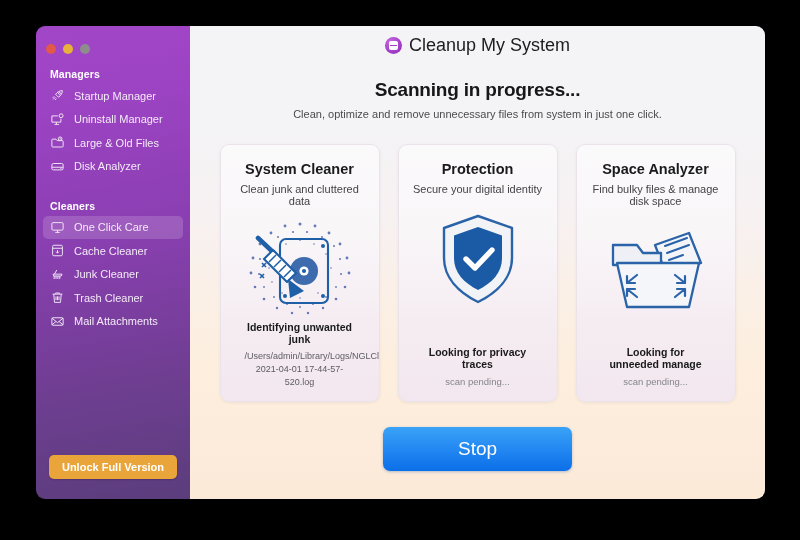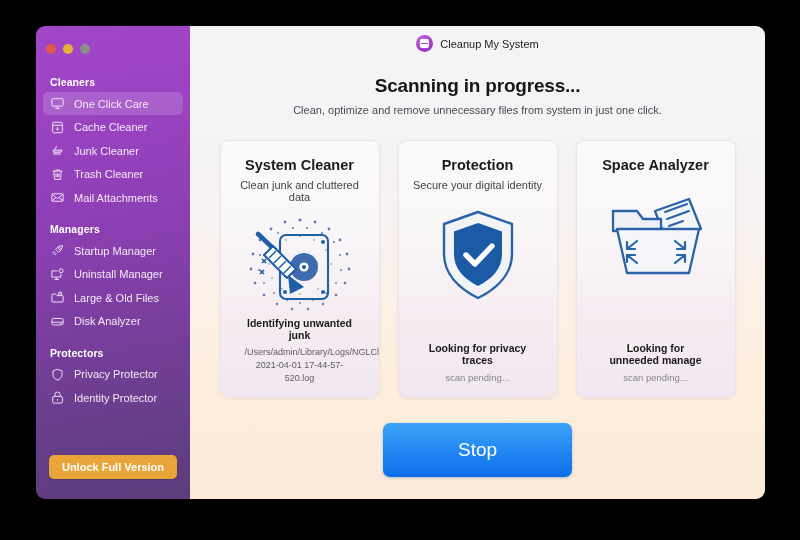--- a/index.html
+++ b/index.html
@@ -69,21 +69,21 @@
     width:17px; height:17px; border-radius:50%;
     background:radial-gradient(circle at 35% 30%,#c86ae0 0%,#a53fcb 55%,#8a2fb0 100%);
     display:flex; align-items:center; justify-content:center;
   }
   .brand-logo .glyph{
     width:9px; height:9px; border-radius:2px; background:#fff; position:relative;
   }
   .brand-logo .glyph::before{
     content:""; position:absolute; left:1px; right:1px; top:3.5px; height:1.6px; background:#a53fcb;
   }
-  .brand-name{ font-size:11px; color:#1d1d1f; }
+  .brand-name{ font-size:18px; color:#1d1d1f; }
 
   .page-title{
     margin-top:23px; font-size:19px; font-weight:bold; color:#171719; letter-spacing:-.2px;
   }
   .page-sub{ margin-top:7px; font-size:11px; color:#4b4b50; }
 
   
   .cards{
     display:flex; gap:18px; margin-top:24px;
   }
@@ -99,40 +99,89 @@
   .card-title{ font-size:14.5px; font-weight:bold; color:#1a1a1c; }
   .card-sub{ font-size:11px; color:#434348; margin-top:6px; text-align:center; }
   .card-art{ margin-top:14px; height:100px; display:flex; align-items:center; justify-content:center; }
   .card-foot{ position:absolute; left:0; right:0; bottom:12px; text-align:center; padding:0 24px; }
   .card-status{ font-size:10.5px; font-weight:bold; color:#19191b; }
   .card-detail{ font-size:9px; color:#5c5c62; margin-top:5px; line-height:1.45; }
   .card-detail.pending{ color:#85858c; font-size:9.5px; }
 
   
   .stop-btn{
-    margin-top:25px; width:189px; height:54px; border:none; border-radius:7px;
+    margin-top:25px; width:189px; height:44px; border:none; border-radius:7px;
     background:linear-gradient(180deg,#3aa3f7 0%,#2489f2 48%,#0b6fe8 100%);
     color:#fff; font-size:19px; cursor:pointer;
     box-shadow:0 1px 3px rgba(0,70,160,.3);
   }
 </style>
 </head>
 <body>
 
 <div id="root">
   <div class="window">
 
     <div class="sidebar">
 
       <div class="traffic">
         <span class="dot r"></span>
         <span class="dot y"></span>
         <span class="dot g"></span>
       </div>
 
+      <div class="group">
+        <div class="sect-title">Managers</div>
+
+        <div class="nav-item">
+          <span class="ico">
+            <svg width="15" height="15" viewBox="0 0 20 20" fill="none" stroke="#f0e4f6" stroke-width="1.3">
+              <path d="M16.5 3.5c-4 0-7 2-9 5l3.8 3.8c3-2 5.2-5 5.2-8.8z"></path>
+              <circle cx="12.6" cy="7.2" r="1.3"></circle>
+              <path d="M7.2 12.2l-3 3M5.5 11.2l-2 2M8.6 14l-2 2"></path>
+            </svg>
+          </span>
+          <span class="nav-label">Startup Manager</span>
+        </div>
+
+        <div class="nav-item">
+          <span class="ico">
+            <svg width="15" height="15" viewBox="0 0 20 20" fill="none" stroke="#f0e4f6" stroke-width="1.3">
+              <path d="M2.5 5.2v8.3h12V9"></path>
+              <path d="M6 16.5h6M8.5 13.5v3"></path>
+              <path d="M2.5 5.2h8"></path>
+              <circle cx="14.8" cy="5" r="2.6"></circle>
+            </svg>
+          </span>
+          <span class="nav-label">Uninstall Manager</span>
+        </div>
+
+        <div class="nav-item">
+          <span class="ico">
+            <svg width="15" height="15" viewBox="0 0 20 20" fill="none" stroke="#f0e4f6" stroke-width="1.3">
+              <path d="M2.5 15V6.5a1 1 0 011-1H8l1.6 2h6.9a1 1 0 011 1V15a1 1 0 01-1 1h-13a1 1 0 01-1-1z"></path>
+              <circle cx="13.5" cy="5" r="2.4"></circle>
+              <path d="M13.5 3.6V5l1 .8"></path>
+            </svg>
+          </span>
+          <span class="nav-label">Large &amp; Old Files</span>
+        </div>
+
+        <div class="nav-item">
+          <span class="ico">
+            <svg width="15" height="15" viewBox="0 0 20 20" fill="none" stroke="#f0e4f6" stroke-width="1.3">
+              <rect x="2.5" y="6" width="15" height="8.5" rx="2"></rect>
+              <path d="M2.5 11h15"></path>
+              <circle cx="14.6" cy="12.8" r="0.8" fill="#f0e4f6" stroke="none"></circle>
+            </svg>
+          </span>
+          <span class="nav-label">Disk Analyzer</span>
+        </div>
+      </div>
+
       <div class="group first">
         <div class="sect-title">Cleaners</div>
 
         <div class="nav-item active">
           <span class="ico">
             <svg width="15" height="15" viewBox="0 0 20 20" fill="none" stroke="#f0e4f6" stroke-width="1.3">
               <rect x="2.5" y="3.5" width="15" height="10" rx="1.6"></rect>
               <path d="M7 16.5h6M10 13.5v3"></path>
             </svg>
           </span>
@@ -177,92 +226,20 @@
           <span class="ico">
             <svg width="15" height="15" viewBox="0 0 20 20" fill="none" stroke="#f0e4f6" stroke-width="1.3">
               <rect x="2.5" y="5" width="15" height="10" rx="1.5"></rect>
               <path d="M2.5 5.5l7.5 6 7.5-6M2.5 14.5l5.5-4.5M17.5 14.5L12 10"></path>
             </svg>
           </span>
           <span class="nav-label">Mail Attachments</span>
         </div>
       </div>
 
-      <div class="group">
-        <div class="sect-title">Managers</div>
-
-        <div class="nav-item">
-          <span class="ico">
-            <svg width="15" height="15" viewBox="0 0 20 20" fill="none" stroke="#f0e4f6" stroke-width="1.3">
-              <path d="M16.5 3.5c-4 0-7 2-9 5l3.8 3.8c3-2 5.2-5 5.2-8.8z"></path>
-              <circle cx="12.6" cy="7.2" r="1.3"></circle>
-              <path d="M7.2 12.2l-3 3M5.5 11.2l-2 2M8.6 14l-2 2"></path>
-            </svg>
-          </span>
-          <span class="nav-label">Startup Manager</span>
-        </div>
-
-        <div class="nav-item">
-          <span class="ico">
-            <svg width="15" height="15" viewBox="0 0 20 20" fill="none" stroke="#f0e4f6" stroke-width="1.3">
-              <path d="M2.5 5.2v8.3h12V9"></path>
-              <path d="M6 16.5h6M8.5 13.5v3"></path>
-              <path d="M2.5 5.2h8"></path>
-              <circle cx="14.8" cy="5" r="2.6"></circle>
-            </svg>
-          </span>
-          <span class="nav-label">Uninstall Manager</span>
-        </div>
-
-        <div class="nav-item">
-          <span class="ico">
-            <svg width="15" height="15" viewBox="0 0 20 20" fill="none" stroke="#f0e4f6" stroke-width="1.3">
-              <path d="M2.5 15V6.5a1 1 0 011-1H8l1.6 2h6.9a1 1 0 011 1V15a1 1 0 01-1 1h-13a1 1 0 01-1-1z"></path>
-              <circle cx="13.5" cy="5" r="2.4"></circle>
-              <path d="M13.5 3.6V5l1 .8"></path>
-            </svg>
-          </span>
-          <span class="nav-label">Large &amp; Old Files</span>
-        </div>
-
-        <div class="nav-item">
-          <span class="ico">
-            <svg width="15" height="15" viewBox="0 0 20 20" fill="none" stroke="#f0e4f6" stroke-width="1.3">
-              <rect x="2.5" y="6" width="15" height="8.5" rx="2"></rect>
-              <path d="M2.5 11h15"></path>
-              <circle cx="14.6" cy="12.8" r="0.8" fill="#f0e4f6" stroke="none"></circle>
-            </svg>
-          </span>
-          <span class="nav-label">Disk Analyzer</span>
-        </div>
-      </div>
-
-      <div class="group">
-        <div class="sect-title">Protectors</div>
-
-        <div class="nav-item">
-          <span class="ico">
-            <svg width="15" height="15" viewBox="0 0 20 20" fill="none" stroke="#f0e4f6" stroke-width="1.3">
-              <path d="M10 3l6 2.2v5c0 3.4-2.6 6-6 7.3-3.4-1.3-6-3.9-6-7.3v-5z"></path>
-            </svg>
-          </span>
-          <span class="nav-label">Privacy Protector</span>
-        </div>
-
-        <div class="nav-item">
-          <span class="ico">
-            <svg width="15" height="15" viewBox="0 0 20 20" fill="none" stroke="#f0e4f6" stroke-width="1.3">
-              <rect x="3.5" y="8.5" width="13" height="9" rx="2"></rect>
-              <path d="M6.5 8.5V6.2a3.5 3.5 0 017 0v2.3"></path>
-              <path d="M10 12v2.2"></path>
-            </svg>
-          </span>
-          <span class="nav-label">Identity Protector</span>
-        </div>
-      </div>
 
       <div class="unlock-wrap">
         <button class="unlock-btn">Unlock Full Version</button>
       </div>
     </div>
 
     <div class="content">
 
       <div class="brandbar">
         <span class="brand-logo">
@@ -369,20 +346,21 @@
             </svg>
           </div>
           <div class="card-foot">
             <div class="card-status">Looking for privacy traces</div>
             <div class="card-detail pending">scan pending...</div>
           </div>
         </div>
 
         <div class="card">
           <div class="card-title">Space Analyzer</div>
+          <div class="card-sub">Find bulky files &amp; manage disk space</div>
           <div class="card-art">
             <svg width="106" height="96" viewBox="0 0 106 96">
               <path d="M52 22 L86 10 L98 40 L64 53 Z" fill="#f4f5f9" stroke="#2a63a8" stroke-width="2.3" stroke-linejoin="round"></path>
               <g stroke="#2a63a8" stroke-width="2.1" stroke-linecap="round">
                 <path d="M62 23l22-8M64 30l22-8M66 37l14-5"></path>
               </g>
               <path d="M10 22h24l6 8h18v12H10z" fill="#eef0f6" stroke="#2a63a8" stroke-width="2.3" stroke-linejoin="round"></path>
               <path d="M14 40h82l-10 44H24z" fill="#f5f6fa" stroke="#2a63a8" stroke-width="2.3" stroke-linejoin="round"></path>
               <g stroke="#2a63a8" stroke-width="2.2" stroke-linecap="round" stroke-linejoin="round" fill="none">
                 <path d="M34 52l-10 8M24 60v-7M24 60h8"></path>

